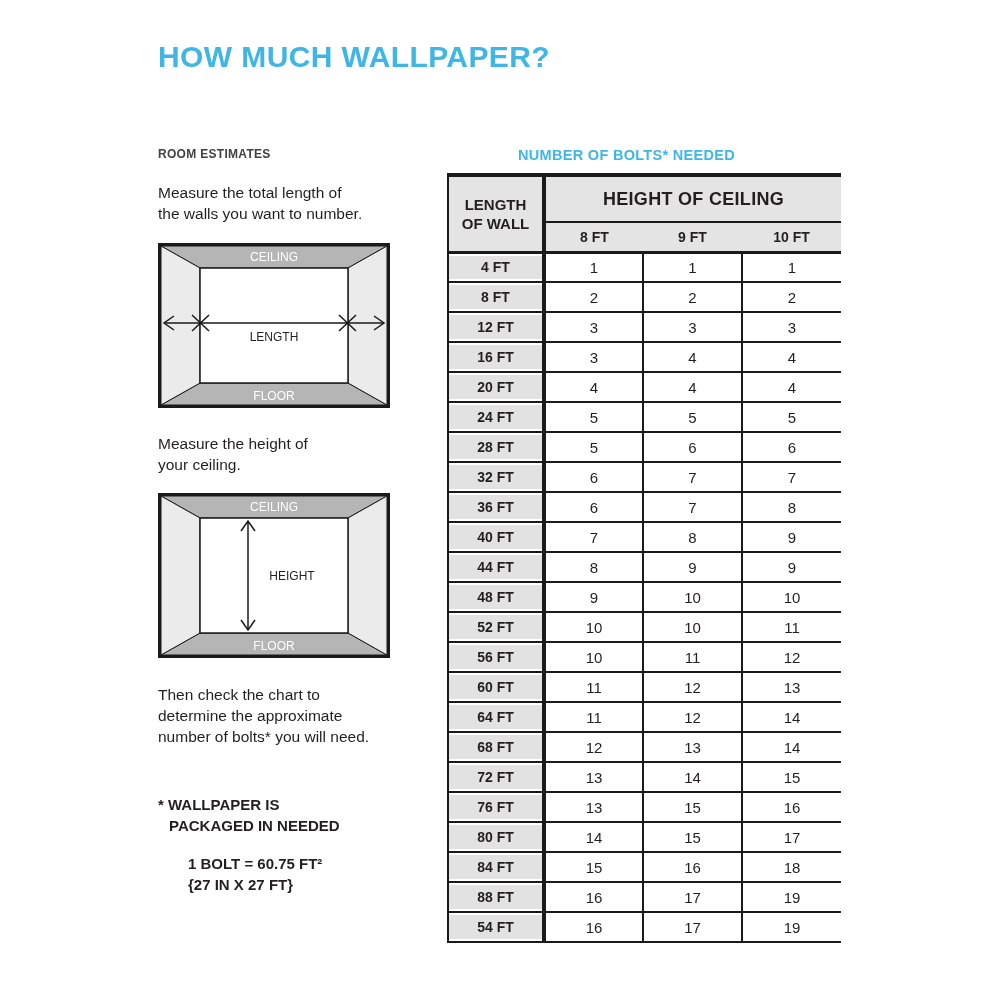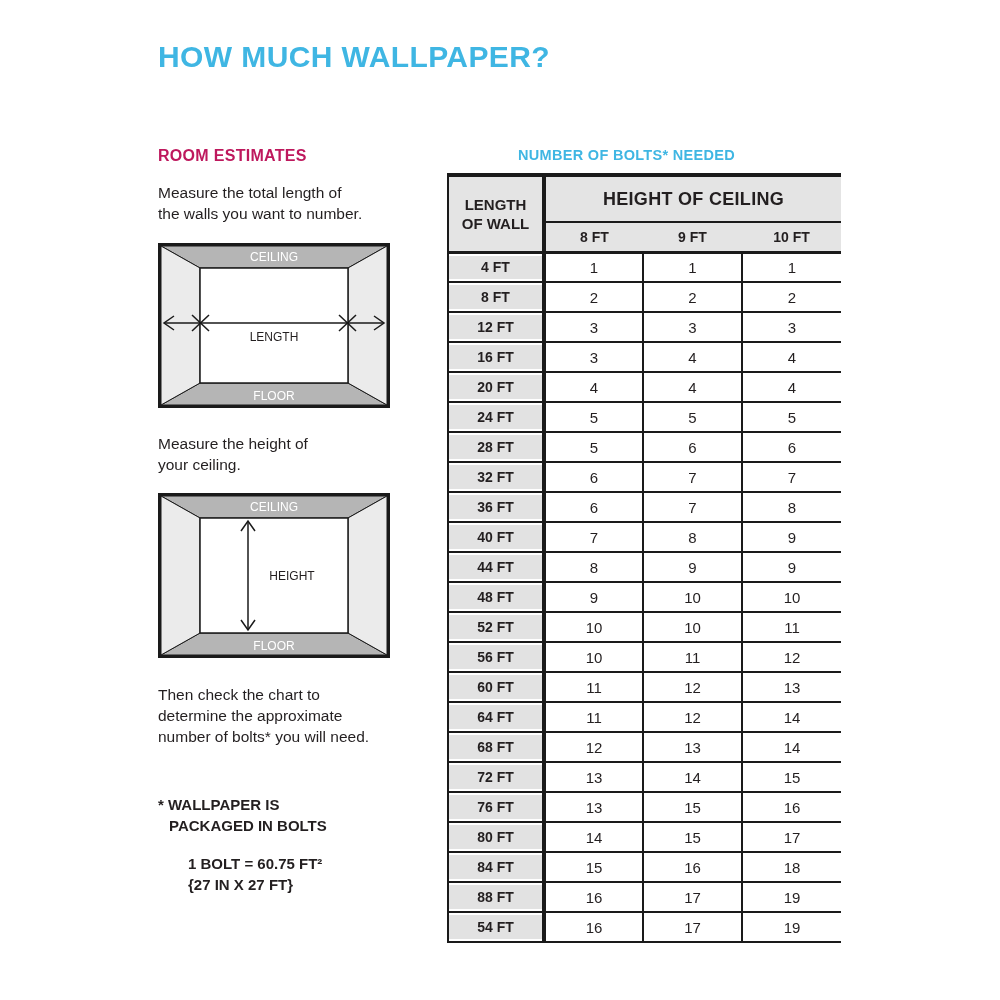--- a/index.html
+++ b/index.html
@@ -16,22 +16,22 @@
   
   #page-title {
     left: 158px; top: 40px;
     font-size: 30px; font-weight: bold;
     color: #3fb6e3; letter-spacing: 0.4px;
   }
 
   
   #room-estimates-heading {
     left: 158px; top: 147px;
-    font-size: 16px; font-weight: bold;
-    color: #be185d; letter-spacing: 0.3px;
+    font-size: 12px; font-weight: bold;
+    color: #404040; letter-spacing: 0.3px;
   }
   .instruction {
     left: 158px;
     font-size: 15.5px; line-height: 21px;
     white-space: pre-line; color: #231f20;
   }
   #step1 { top: 182px; }
   #step2 { top: 433px; }
   #step3 { top: 684px; }
 
@@ -153,21 +153,21 @@
   </g>
   <text x="134" y="87" text-anchor="middle" class="svg-measure-label">HEIGHT</text>
 </svg>
 
 <div class="abs instruction" id="step3">Then check the chart to
 determine the approximate
 number of bolts* you will need.</div>
 
 <div class="abs" id="wallpaper-note">
   <div>* WALLPAPER IS</div>
-  <div class="indent">PACKAGED IN BOLTS</div>
+  <div class="indent">PACKAGED IN NEEDED</div>
 </div>
 
 <div class="abs" id="bolt-spec">
   <div>1 BOLT = 60.75 FT²</div>
   <div>{27 IN X 27 FT}</div>
 </div>
 
 <div class="abs" id="table-heading">NUMBER OF BOLTS* NEEDED</div>
 
 <table id="bolts-table">

